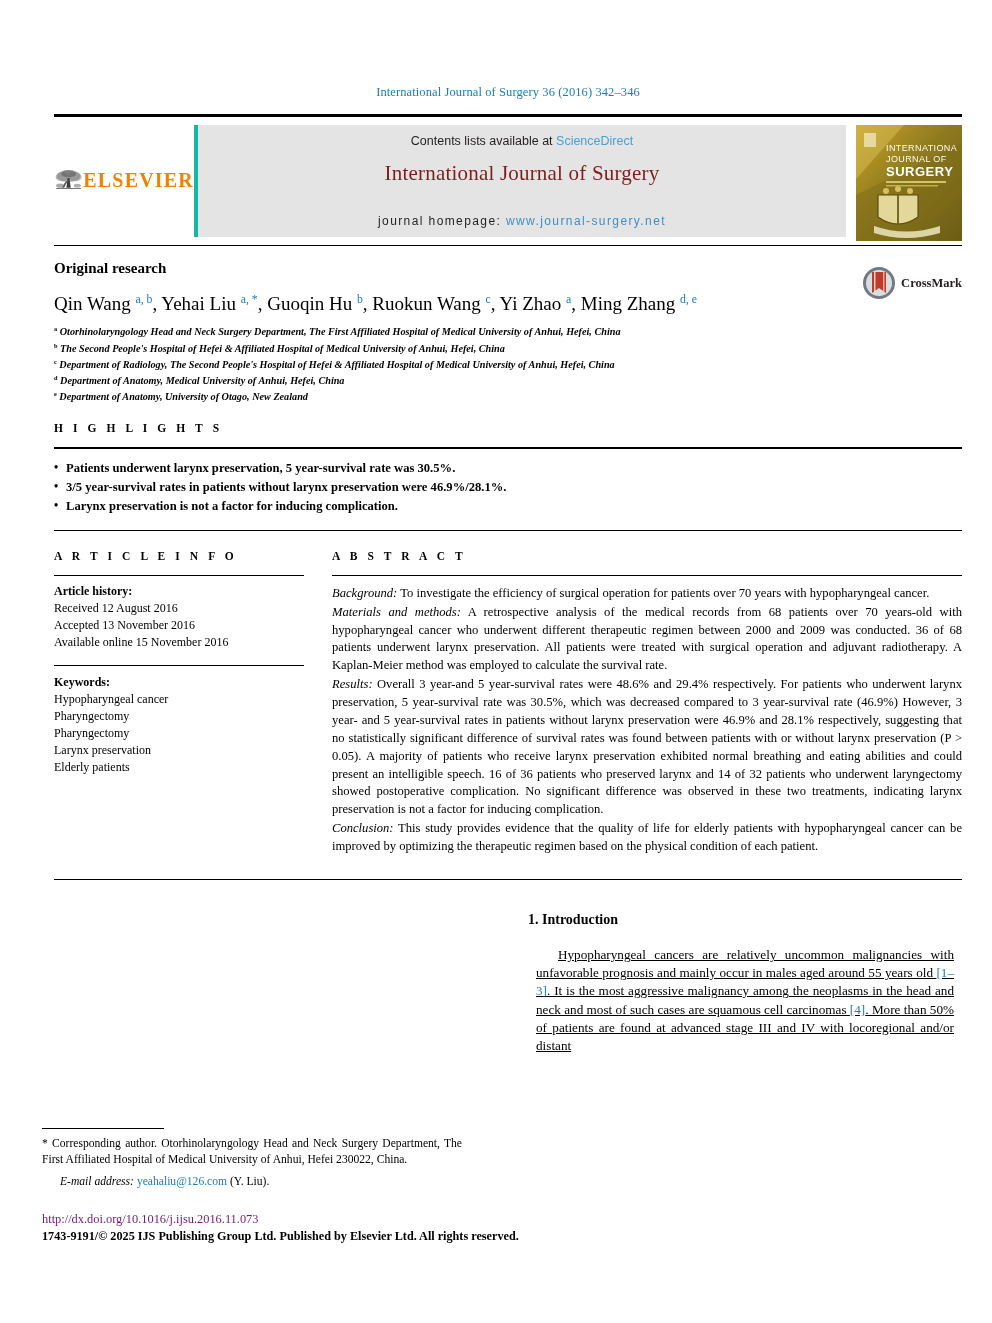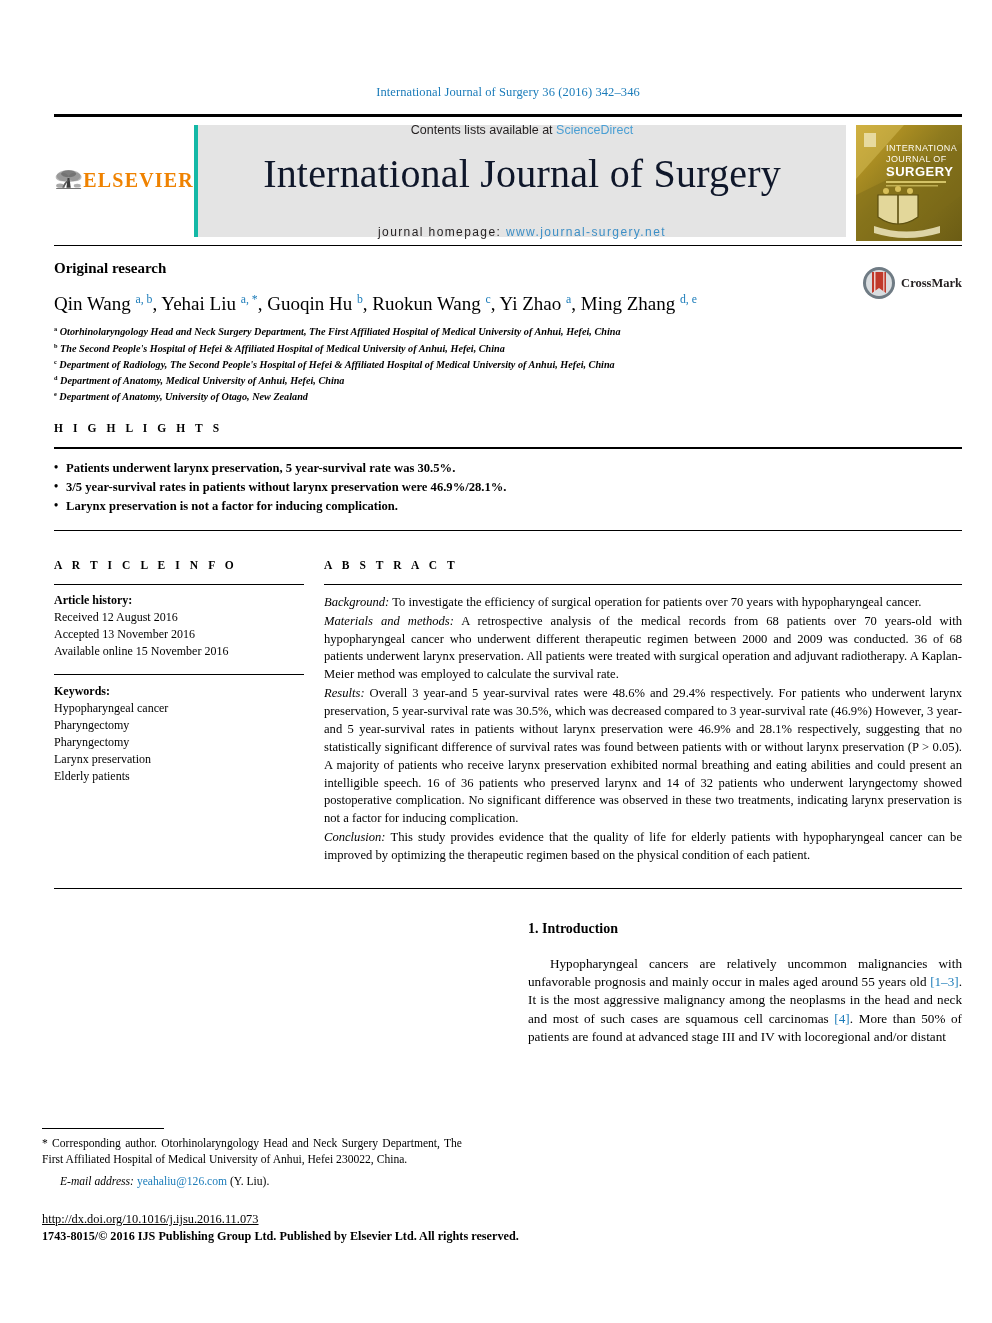--- a/index.html
+++ b/index.html
@@ -75,22 +75,22 @@
     font-family: "Liberation Sans", sans-serif;
     font-size: 12.5px;
     color: #231f20;
     margin-bottom: 13px;
   }
   .contents-line .sd {
     color: #4a9fd4;
   }
   .journal-name {
     font-family: "Liberation Serif", serif;
-    font-size: 40px;
-    color: #0f172a;
+    font-size: 21px;
+    color: #7f1d1d;
     letter-spacing: 0.2px;
     margin-bottom: 28px;
   }
   .homepage-line {
     font-family: "Liberation Sans", sans-serif;
     font-size: 12px;
     letter-spacing: 1.4px;
     color: #231f20;
   }
   .homepage-line .url { color: #3d8fc6; }
@@ -179,24 +179,24 @@
   .hl-item::before {
     content: "\2022";
     position: absolute;
     left: 0;
     top: -1px;
     font-size: 12px;
   }
 
   
   .info-abstract {
-    margin: 12px 42px;
+    margin: 3px 42px;
     padding-top: 16px;
     display: flex;
-    gap: 20px;
+    gap: 28px;
   }
   .col-info { flex: 0 0 250px; width: 250px; }
   .col-abs  { flex: 1 1 auto; }
 
   .info-rule { border-top: 1.5px solid #000; margin: 11px 0 8px 0; }
   .abs-rule  { border-top: 1.5px solid #000; margin: 11px 0 9px 0; }
 
   .meta-head {
     font-family: "Liberation Serif", serif;
     font-weight: bold;
@@ -240,21 +240,22 @@
     font-weight: bold;
     font-size: 14px;
     margin: 0 0 18px 0;
   }
   .intro-p {
     font-family: "Liberation Serif", serif;
     font-size: 13.2px;
     line-height: 1.38;
     text-align: justify;
     text-indent: 22px;
-    margin: 0;
+    margin: 8px;
+    text-decoration: underline;
   }
   .ref { color: #1a7bb9; }
 
   
   .footnote {
     position: absolute;
     left: 42px;
     top: 1128px;
     width: 420px;
   }
@@ -276,22 +277,21 @@
 
   .footer {
     position: absolute;
     left: 42px;
     top: 1212px;
     width: 700px;
   }
   .doi-line {
     font-family: "Liberation Serif", serif;
     font-size: 12.4px;
-    color: #000000;
-    text-decoration: underline;
+    color: #701a75;
     margin-bottom: 2px;
   }
   .issn-line {
     font-family: "Liberation Serif", serif;
     font-weight: bold;
     font-size: 12.2px;
   }
 </style>
 </head>
 <body>
@@ -447,16 +447,16 @@
     <div class="fn-text">* Corresponding author. Otorhinolaryngology Head and Neck Surgery Department, The First Affiliated Hospital of Medical University of Anhui, Hefei 230022, China.</div>
     <div class="fn-email">
       <i>E-mail address:</i>
       <span class="link">yeahaliu@126.com</span>
       <span>(Y. Liu).</span>
     </div>
   </div>
 
   <div class="footer">
     <div class="doi-line">http://dx.doi.org/10.1016/j.ijsu.2016.11.073</div>
-    <div class="issn-line">1743-8015/© 2016 IJS Publishing Group Ltd. Published by Elsevier Ltd. All rights reserved.</div>
+    <div class="issn-line">1743-9191/© 2025 IJS Publishing Group Ltd. Published by Elsevier Ltd. All rights reserved.</div>
   </div>
 
 </div>
 
 </body></html>

